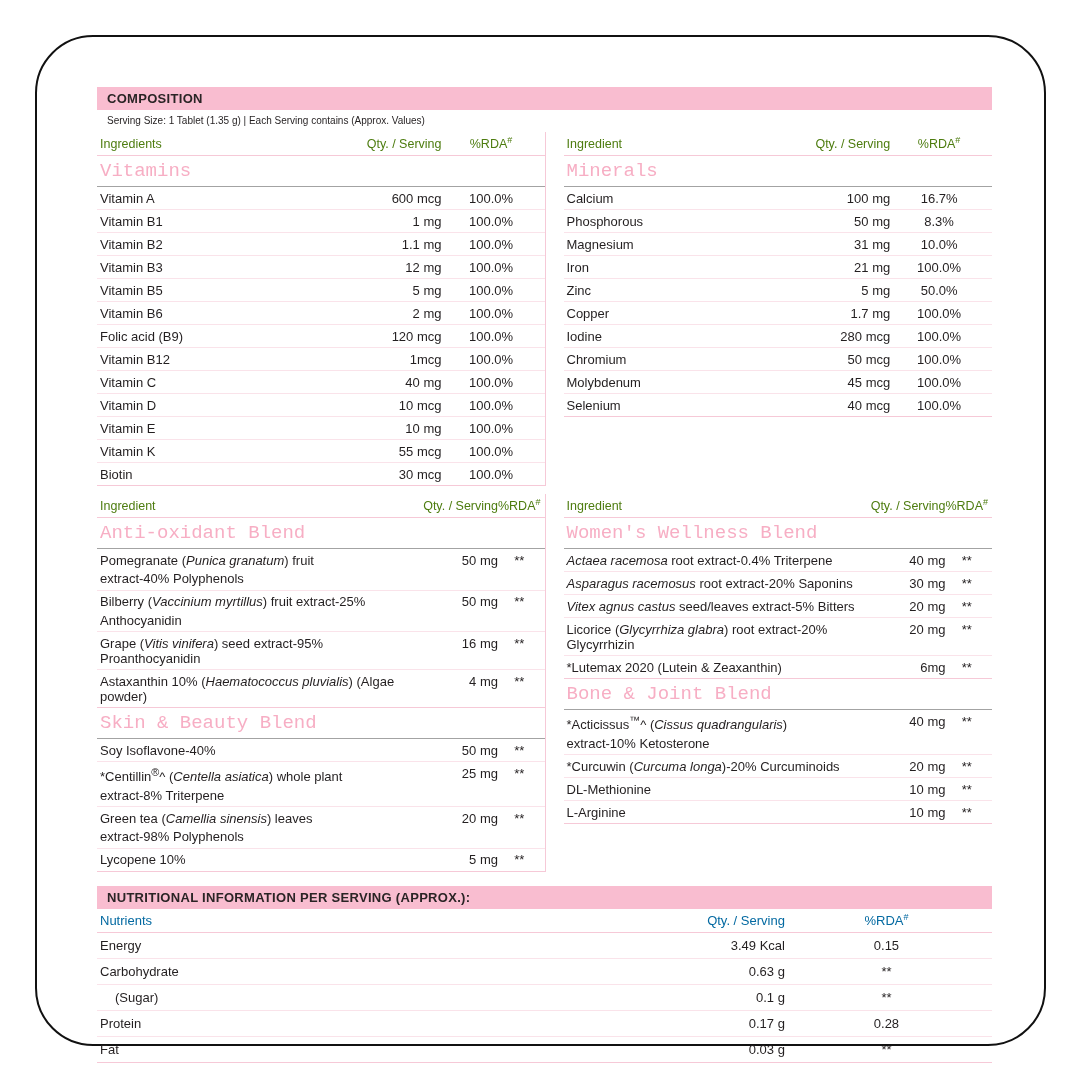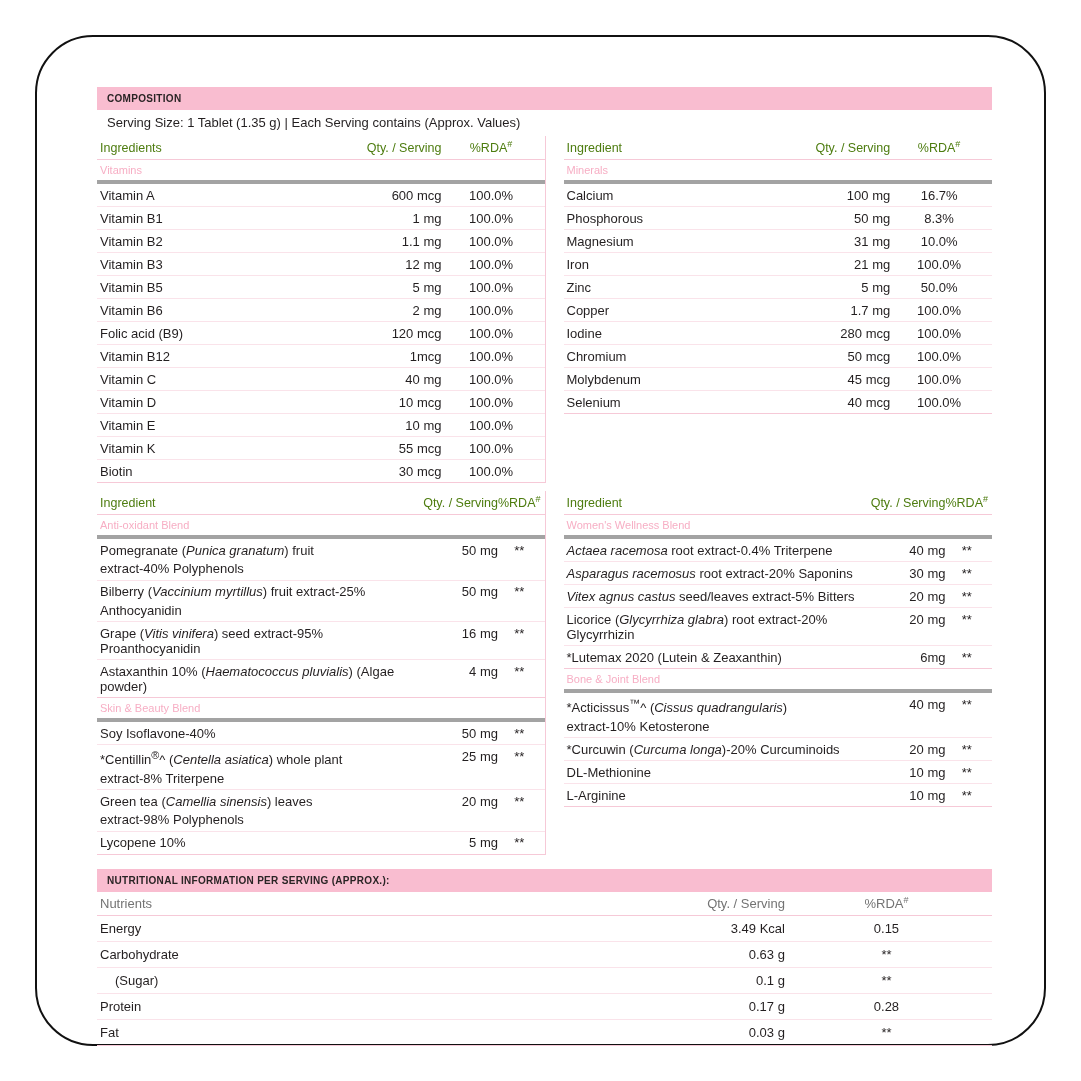--- a/index.html
+++ b/index.html
@@ -29,28 +29,28 @@
     position: absolute;
     left: 60px;
     top: 50px;
     width: 895px;
   }
 
   
   .bar {
     background: #f9bdd0;
     color: #2a2425;
-    font-size: 10px;
+    font-size: 13px;
     font-weight: bold;
     letter-spacing: .3px;
     padding: 4px 0 4px 10px;
     line-height: 15px;
   }
   .serving {
-    font-size: 13px;
+    font-size: 10px;
     padding: 5px 0 6px 10px;
     color: #231f20;
   }
 
   
   table {
     border-collapse: collapse;
     width: 100%;
     font-size: 13px;
   }
@@ -60,23 +60,24 @@
   }
   .hdr td {
     color: #4d7c0f;
     font-size: 12.5px;
     border-bottom: 1px solid #f6c9d7;
     padding: 3px 0 4px 0;
     vertical-align: bottom;
   }
   .sub td {
     color: #f7aec4;
-    font-size: 11px;
-    border-bottom: 4px solid #a3a3a3;
+    font-size: 19px;
+    border-bottom: 1px solid #a3a3a3;
     padding: 4px 0 4px 0;
+    font-family: Liberation Mono, monospace;
   }
   .row td {
     padding: 3.5px 0 3.5px 0;
     border-bottom: 1px solid #fae3ea;
     vertical-align: top;
   }
   .row.last td { border-bottom: 1px solid #f6c9d7; }
   .row.nb td { border-bottom: none; }
   .row.cont td { padding-top: 0; }
   .name { padding-left: 3px !important; }
@@ -92,21 +93,21 @@
   }
   .col {
     width: 50%;
     box-sizing: border-box;
   }
   .colL { padding-right: 0; }
   .colR { padding-left: 18px; border-left: 1px solid #f6c9d7; }
 
   
   .nutri td { font-size: 13px; }
-  .nutri .hdr td { color: #737373; }
+  .nutri .hdr td { color: #0369a1; }
   .nutri .row td { padding: 5px 0 5px 0; }
   .indent { padding-left: 18px !important; }
 
   .footnote {
     font-size: 12.5px;
     margin-top: 12px;
     padding-left: 4px;
     color: #231f20;
   }
 

